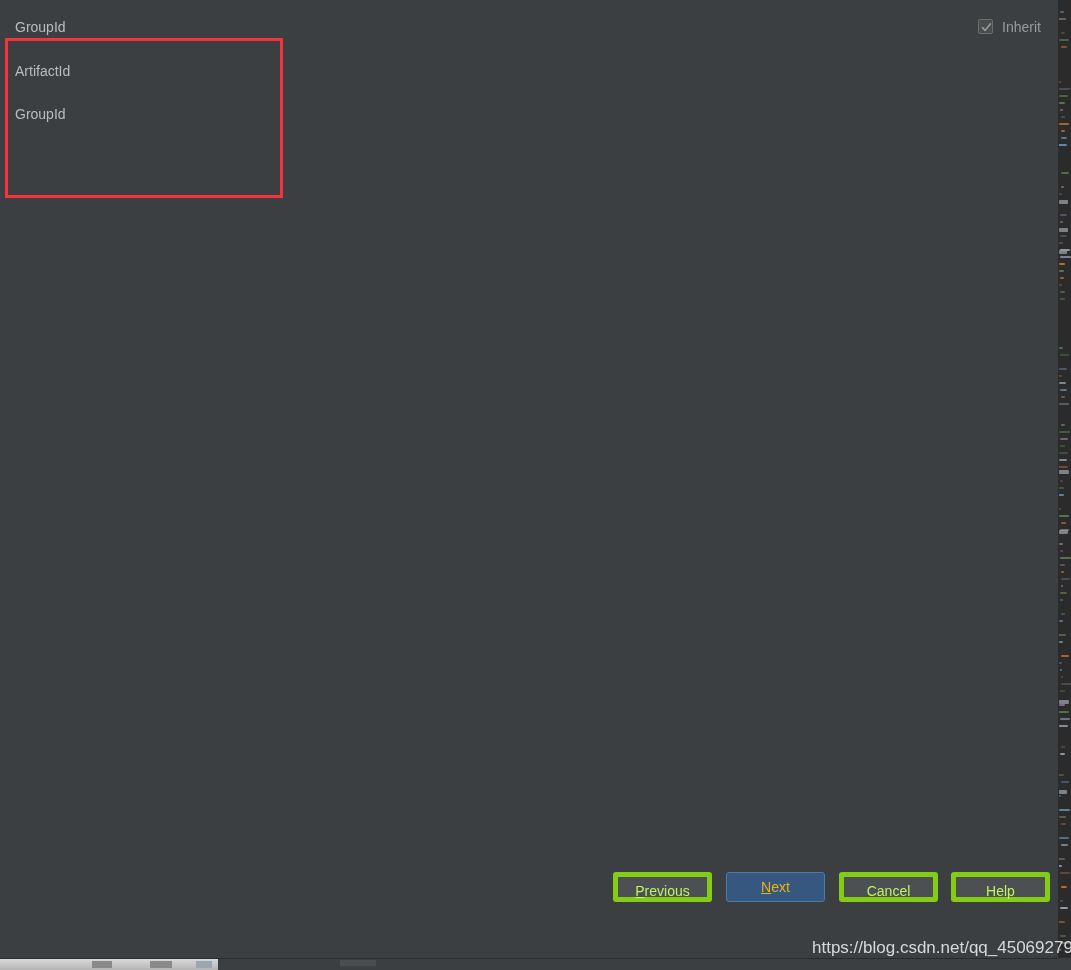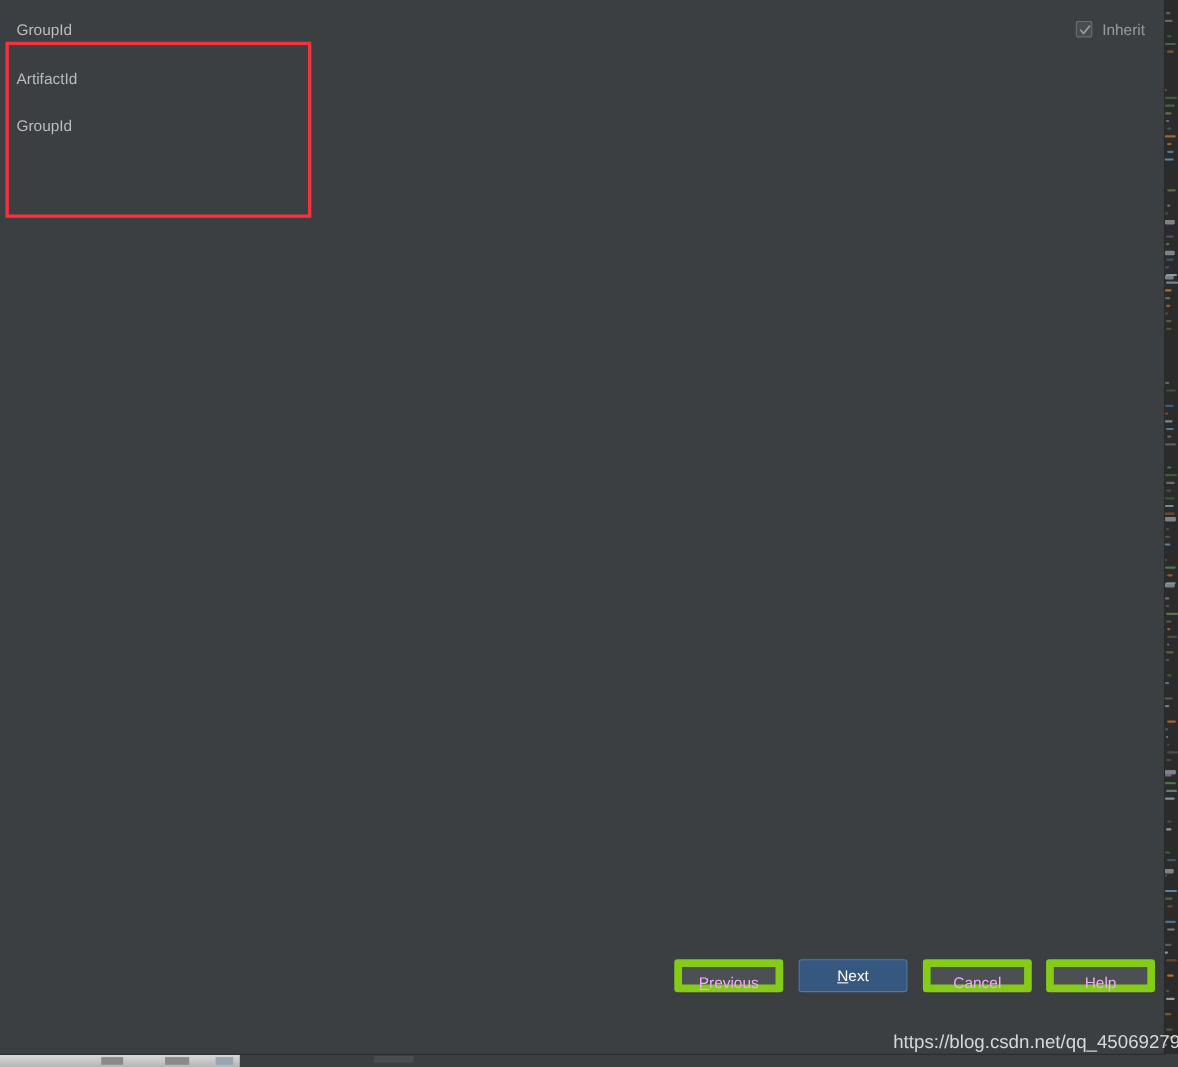--- a/index.html
+++ b/index.html
@@ -223,34 +223,34 @@
     width: 1058px;
     height: 40px;
   }
   .dlg-button {
     position: absolute;
     top: 0;
     width: 99px;
     height: 30px;
     box-sizing: border-box;
     background: #4c5052;
-    border: 7px solid #84cc16;
+    border: 5px solid #84cc16;
     border-radius: 3px;
-    color: #f0abfc;
+    color: #bef264;
     font-size: 14px;
     font-family: "Liberation Sans", sans-serif;
     line-height: 28px;
     text-align: center;
     cursor: default;
     padding: 0;
   }
   .dlg-button.primary {
     background: #365880;
     border: 1px solid #4a7aa8;
-    color: #ffffff;
+    color: #eab308;
   }
   .dlg-button .mnem { text-decoration: underline; }
 
   #watermark {
     position: absolute;
     left: 812px;
     top: 938px;
     font-size: 17px;
     color: #d6d9db;
     white-space: nowrap;

